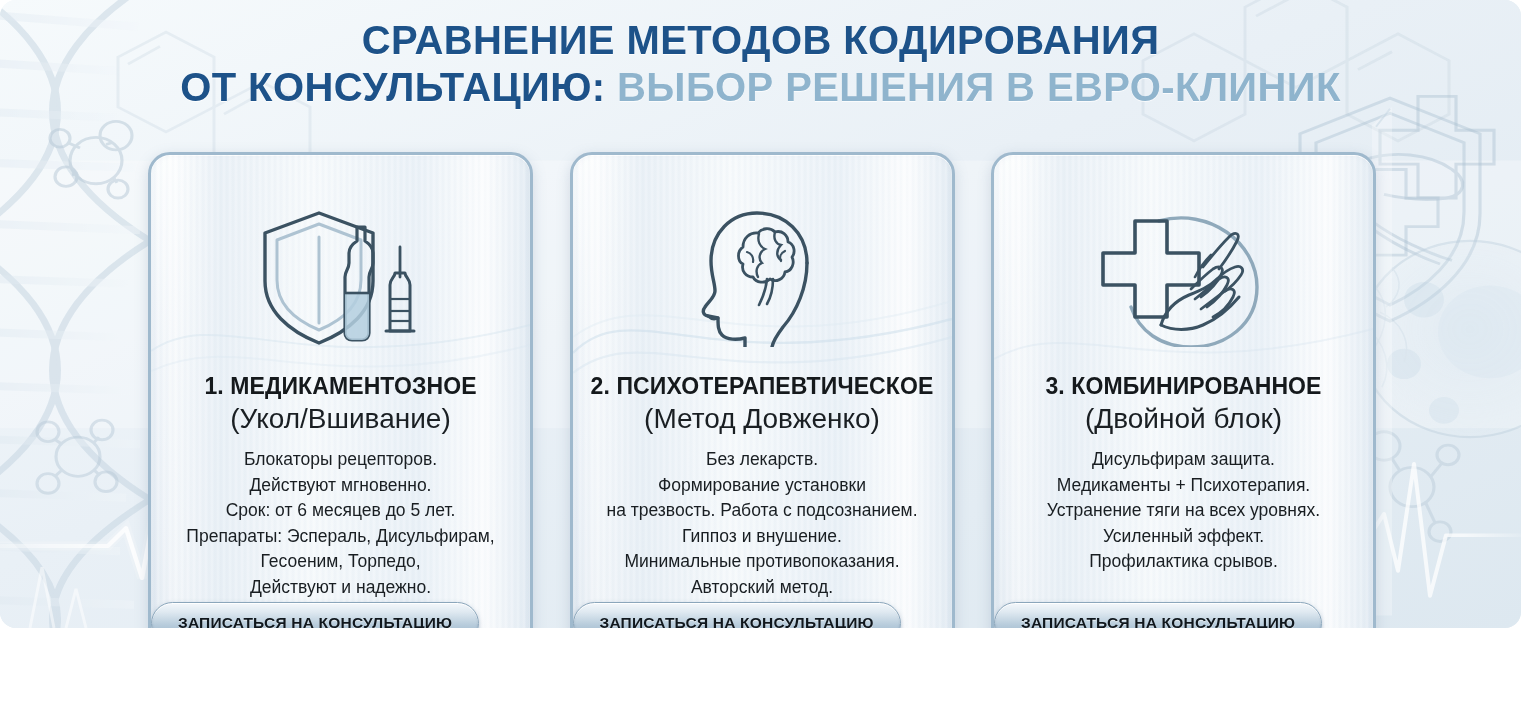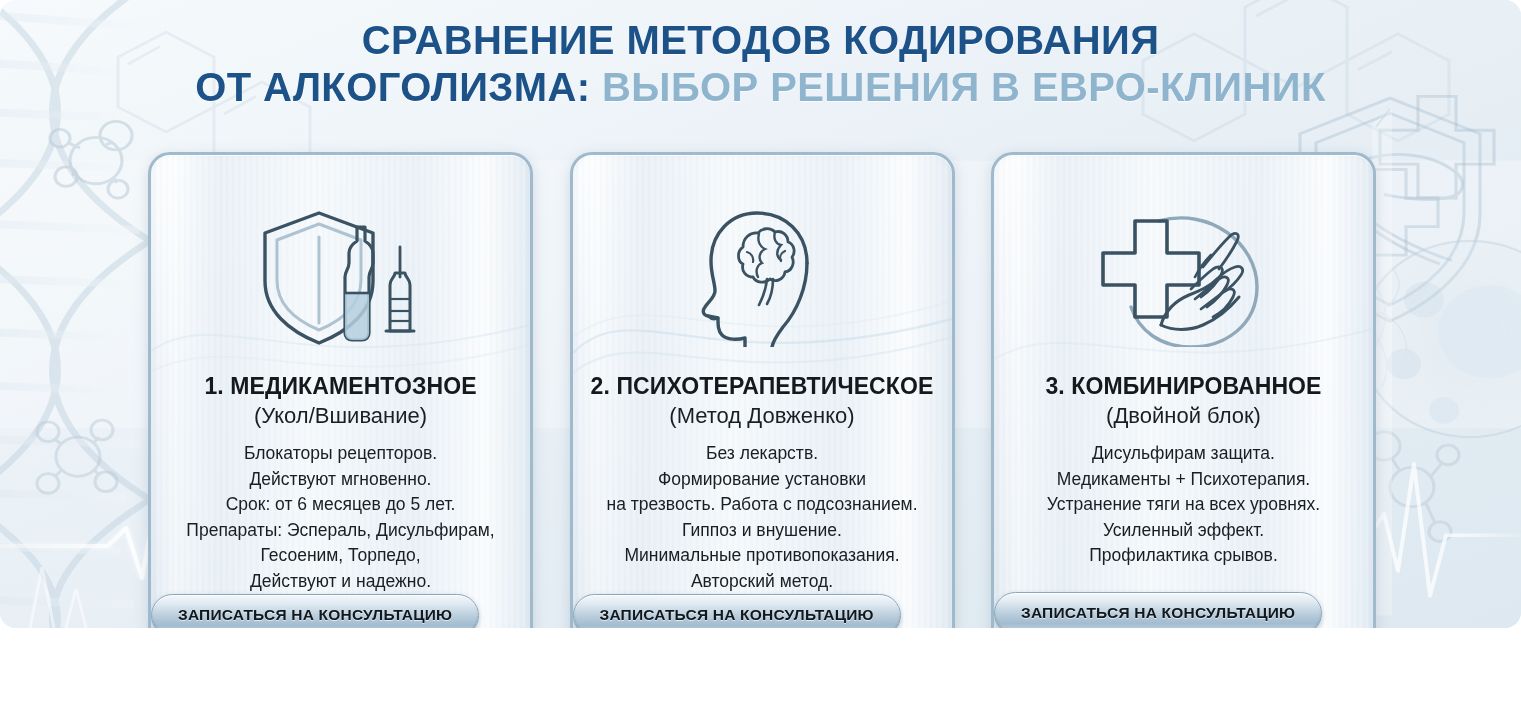--- a/index.html
+++ b/index.html
@@ -140,41 +140,41 @@
     padding: 0 10px;
   }
   .card-title {
     font-size: 23px;
     font-weight: bold;
     color: #15191c;
     letter-spacing: 0.1px;
     white-space: nowrap;
   }
   .card-subtitle {
-    font-size: 22px;
+    font-size: 28px;
     color: #1a1f23;
     margin-top: 3px;
     white-space: nowrap;
   }
   .card-body {
     position: relative;
     z-index: 2;
     margin-top: 12px;
     text-align: center;
     padding: 0 8px;
     font-size: 17.5px;
     line-height: 1.46;
     color: #191e22;
     white-space: nowrap;
   }
   .cta-wrap {
     position: relative;
     z-index: 2;
     margin-top: auto;
-    margin-bottom: 36px;
+    margin-bottom: 26px;
   }
   .cta-button {
     display: inline-block;
     padding: 11px 26px 12px;
     border-radius: 26px;
     font-size: 15.5px;
     font-weight: bold;
     letter-spacing: 0.2px;
     color: #10171d;
     white-space: nowrap;
@@ -342,21 +342,21 @@
         <path d="M66,704 L76,660 L86,704"></path>
         <path d="M268,704 L280,648 L292,704"></path>
         <path d="M300,704 L310,666 L320,704"></path>
       </g>
     </svg>
   </div>
 
   <div class="header">
     <div class="title-line1">СРАВНЕНИЕ МЕТОДОВ КОДИРОВАНИЯ</div>
     <div class="title-line2">
-      <span class="title-dark">ОТ АЛКОГОЛИЗМА:</span>
+      <span class="title-dark">ОТ КОНСУЛЬТАЦИЮ:</span>
       <span class="title-light">ВЫБОР РЕШЕНИЯ В ЕВРО-КЛИНИК</span>
     </div>
   </div>
 
   <div class="cards">
 
     <div class="card">
       <div class="card-wave">
         <svg viewBox="0 0 379 180" preserveAspectRatio="none" xmlns="http://www.w3.org/2000/svg">
           <path d="M0,118 C70,70 150,150 379,92" stroke="#cfdfeb" stroke-width="2" fill="none" opacity="0.7"></path>

